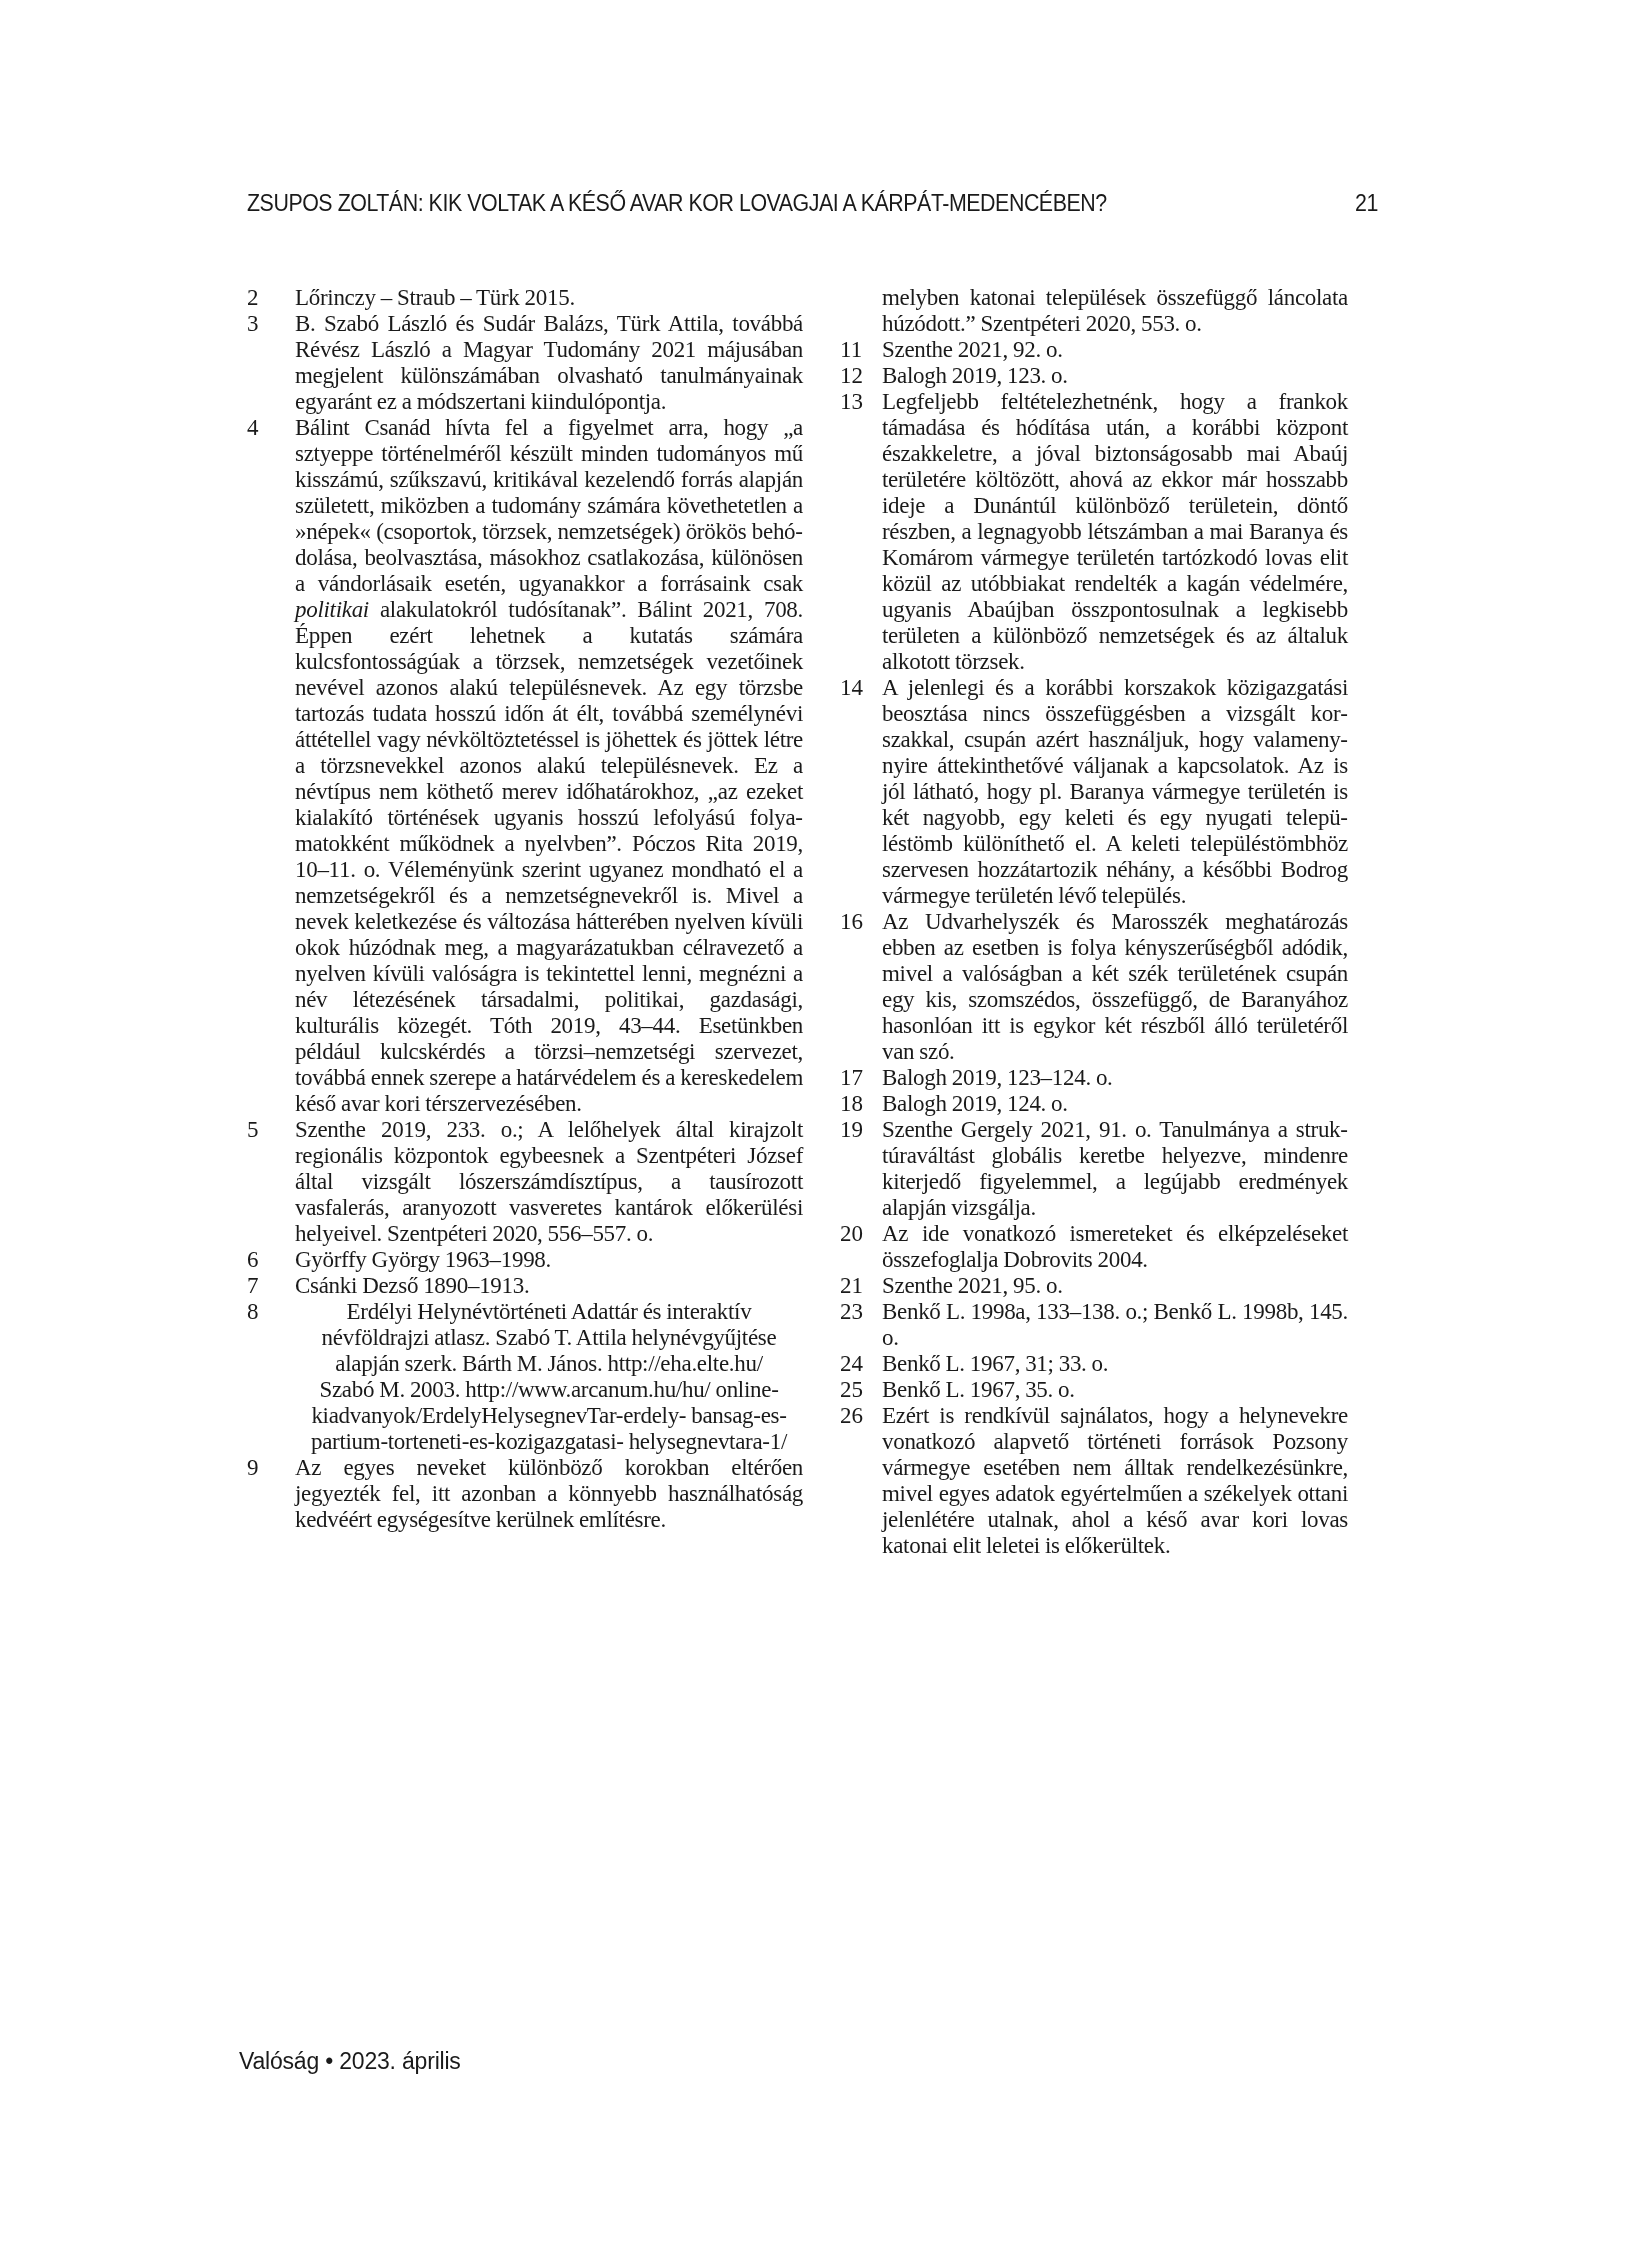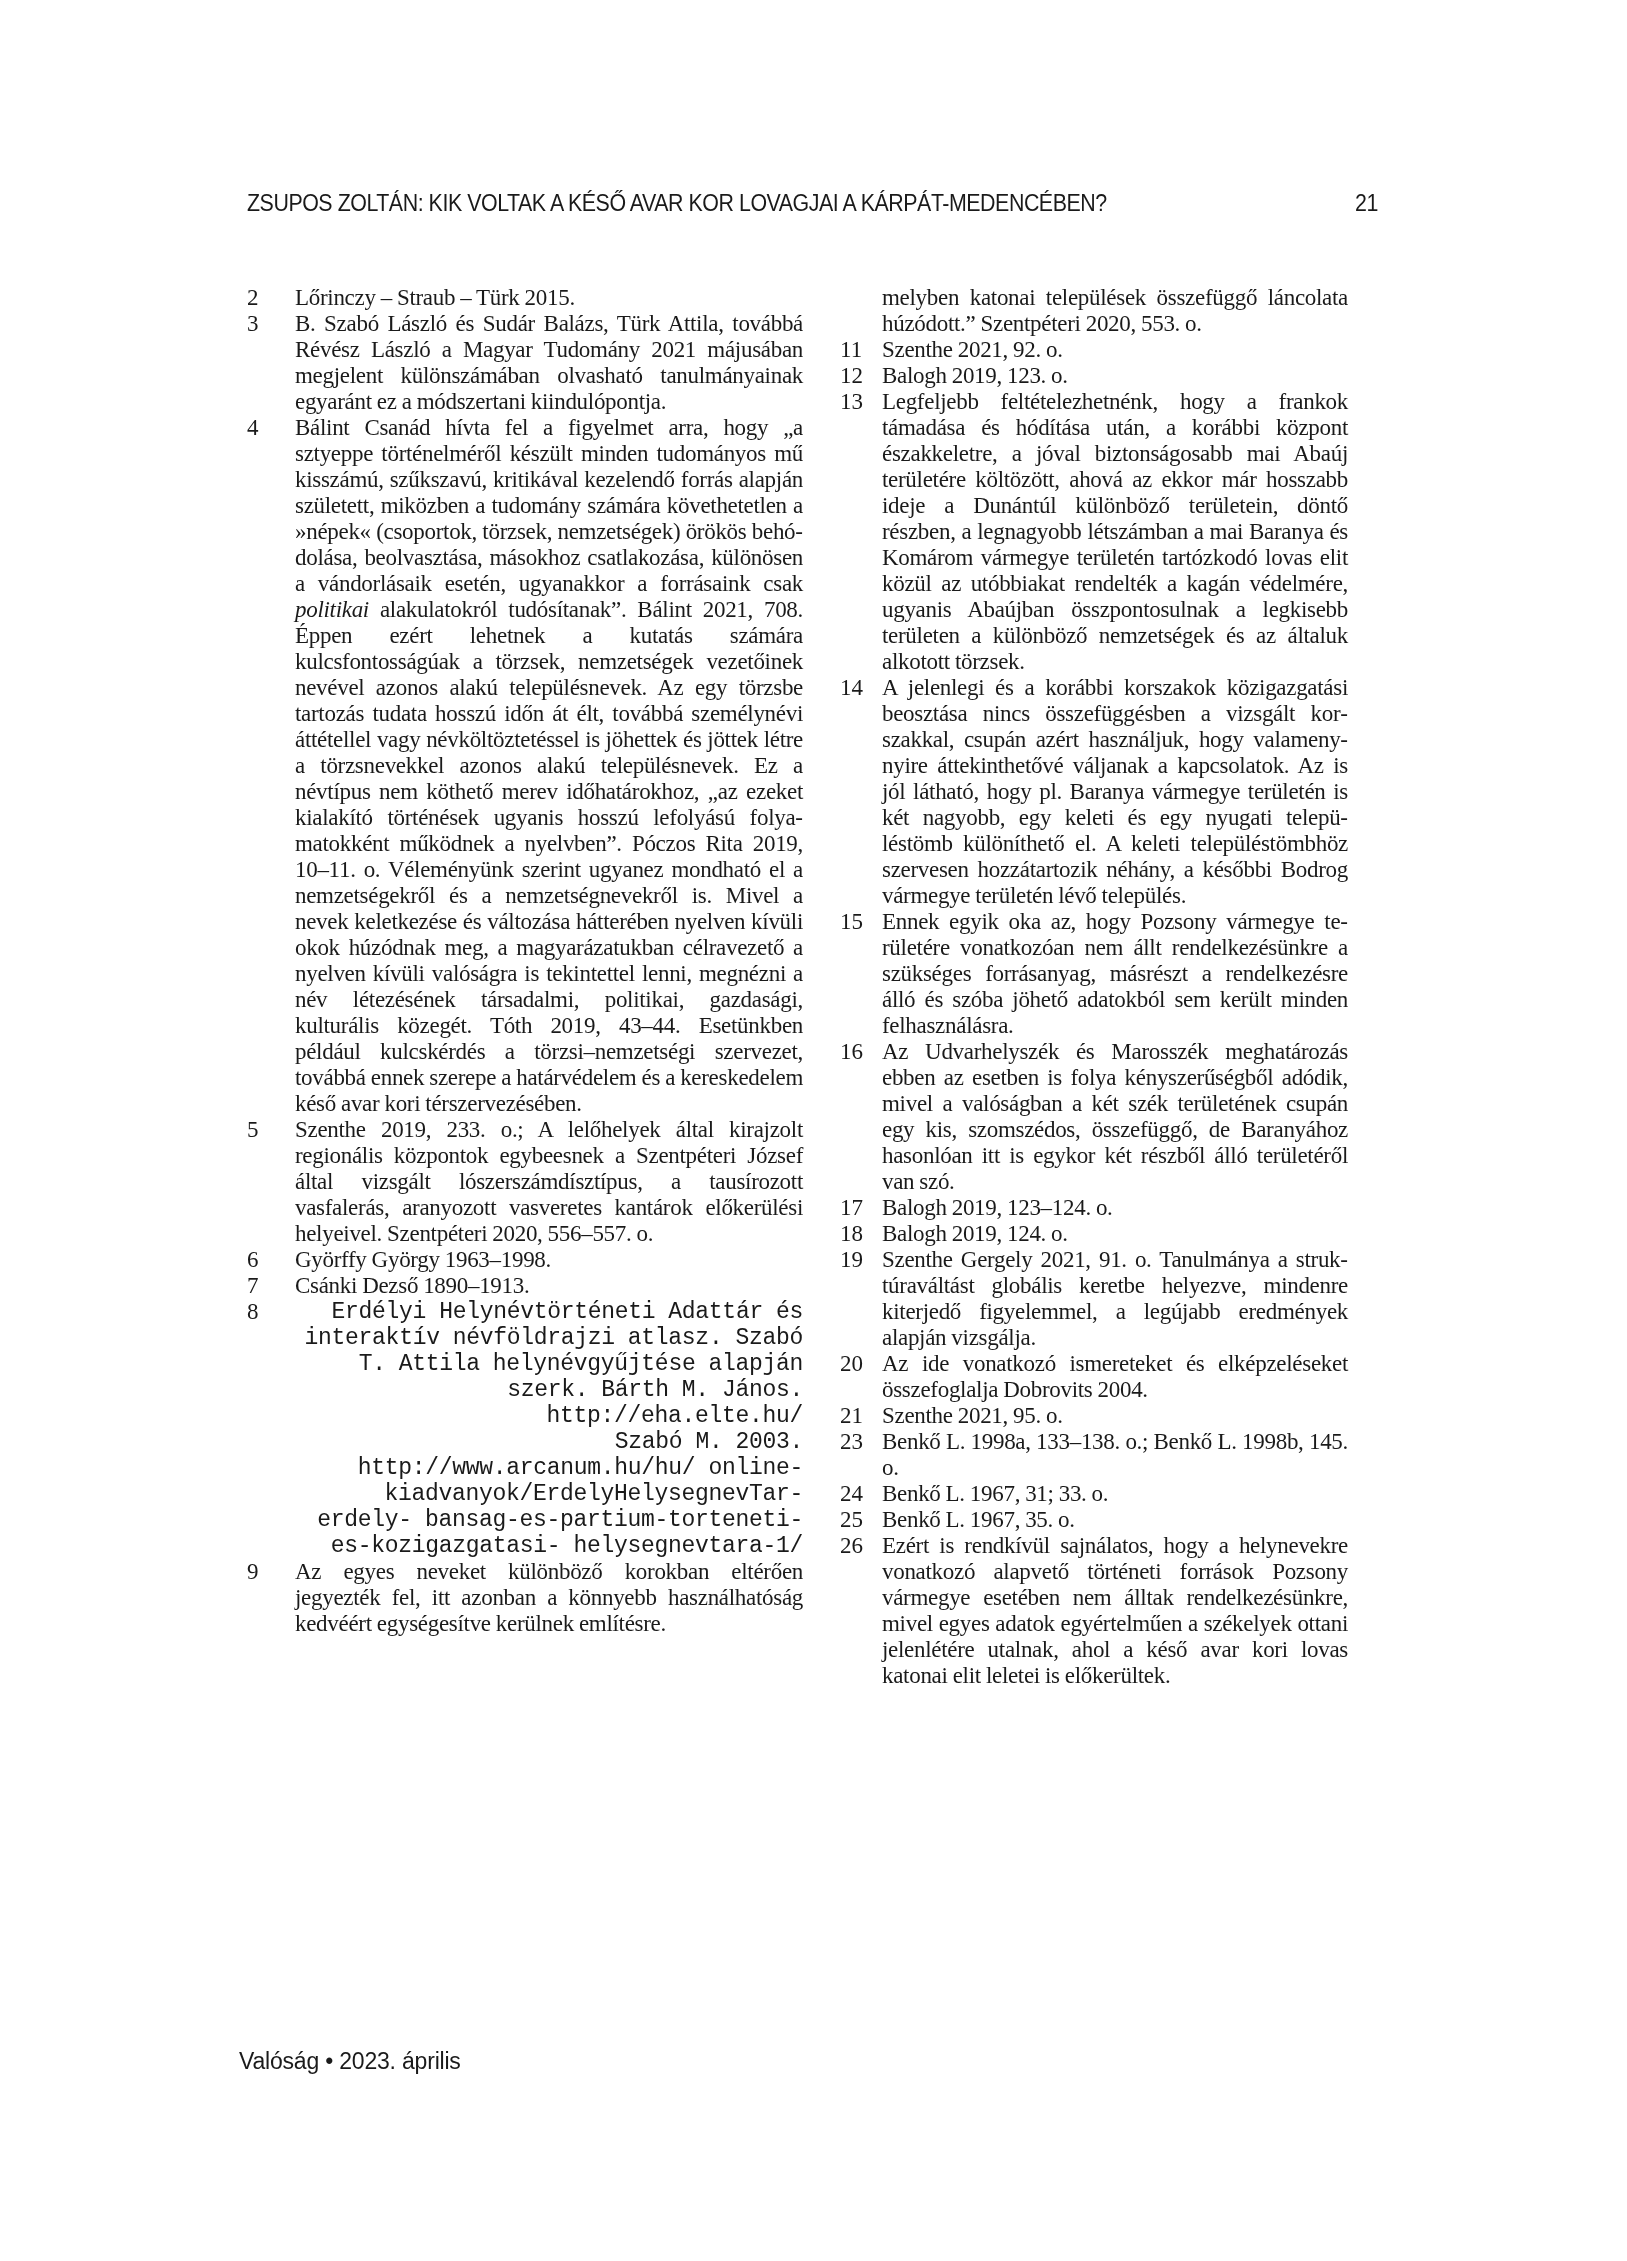--- a/index.html
+++ b/index.html
@@ -55,21 +55,21 @@
   <div class="note">
     <span class="num">6</span>
     <span class="txt">Györffy György 1963–1998.</span>
   </div>
   <div class="note">
     <span class="num">7</span>
     <span class="txt">Csánki Dezső 1890–1913.</span>
   </div>
   <div class="note">
     <span class="num">8</span>
-    <span class="txt" style="text-align:right;font-family:Liberation Mono, monospace;"><span>Erdélyi Helynévtörténeti Adattár és interaktív névföldrajzi atlasz. Szabó T. Attila helynévgyűjtése alapján szerk. Bárth M. János. http://eha.elte.hu/</span><br><span>Szabó M. 2003. http://www.arcanum.hu/hu/ online-kiadvanyok/ErdelyHelysegnevTar-erdely- bansag-es-partium-torteneti-es-kozigazgatasi- helysegnevtara-1/</span></span>
+    <span class="txt" style="text-align:center;"><span>Erdélyi Helynévtörténeti Adattár és interaktív névföldrajzi atlasz. Szabó T. Attila helynévgyűjtése alapján szerk. Bárth M. János. http://eha.elte.hu/</span><br><span>Szabó M. 2003. http://www.arcanum.hu/hu/ online-kiadvanyok/ErdelyHelysegnevTar-erdely- bansag-es-partium-torteneti-es-kozigazgatasi- helysegnevtara-1/</span></span>
   </div>
   <div class="note">
     <span class="num">9</span>
     <span class="txt">Az egyes neveket különböző korokban eltérően jegyezték fel, itt azonban a könnyebb használha­tóság kedvéért egységesítve kerülnek említésre.</span>
   </div>
 </div>
 
 <div class="col right">
   <div class="note">
     <span class="num"></span>
@@ -83,24 +83,20 @@
     <span class="num">12</span>
     <span class="txt">Balogh 2019, 123. o.</span>
   </div>
   <div class="note">
     <span class="num">13</span>
     <span class="txt">Legfeljebb feltételezhetnénk, hogy a frankok támadása és hódítása után, a korábbi központ északkeletre, a jóval biztonságosabb mai Abaúj területére költözött, ahová az ekkor már hosszabb ideje a Dunántúl különböző területein, döntő részben, a legnagyobb létszámban a mai Baranya és Komárom vármegye területén tartózkodó lo­vas elit közül az utóbbiakat rendelték a kagán védelmére, ugyanis Abaújban összpontosulnak a legkisebb területen a különböző nemzetségek és az általuk alkotott törzsek.</span>
   </div>
   <div class="note">
     <span class="num">14</span>
     <span class="txt">A jelenlegi és a korábbi korszakok közigazgatási beosztása nincs összefüggésben a vizsgált kor­szakkal, csupán azért használjuk, hogy valameny­nyire áttekinthetővé váljanak a kapcsolatok. Az is jól látható, hogy pl. Baranya vármegye területén is két nagyobb, egy keleti és egy nyugati telepü­léstömb különíthető el. A keleti településtömb­höz szervesen hozzátartozik néhány, a későbbi Bodrog vármegye területén lévő település.</span>
-  </div>
-  <div class="note">
-    <span class="num">15</span>
-    <span class="txt">Ennek egyik oka az, hogy Pozsony vármegye te­rületére vonatkozóan nem állt rendelkezésünkre a szükséges forrásanyag, másrészt a rendelkezésre álló és szóba jöhető adatokból sem került minden felhasználásra.</span>
   </div>
   <div class="note">
     <span class="num">16</span>
     <span class="txt">Az Udvarhelyszék és Marosszék meghatározás ebben az esetben is folya kényszerűségből adódik, mivel a valóságban a két szék területének csupán egy kis, szomszédos, összefüggő, de Baranyához hasonlóan itt is egykor két részből álló területéről van szó.</span>
   </div>
   <div class="note">
     <span class="num">17</span>
     <span class="txt">Balogh 2019, 123–124. o.</span>
   </div>
   <div class="note">

